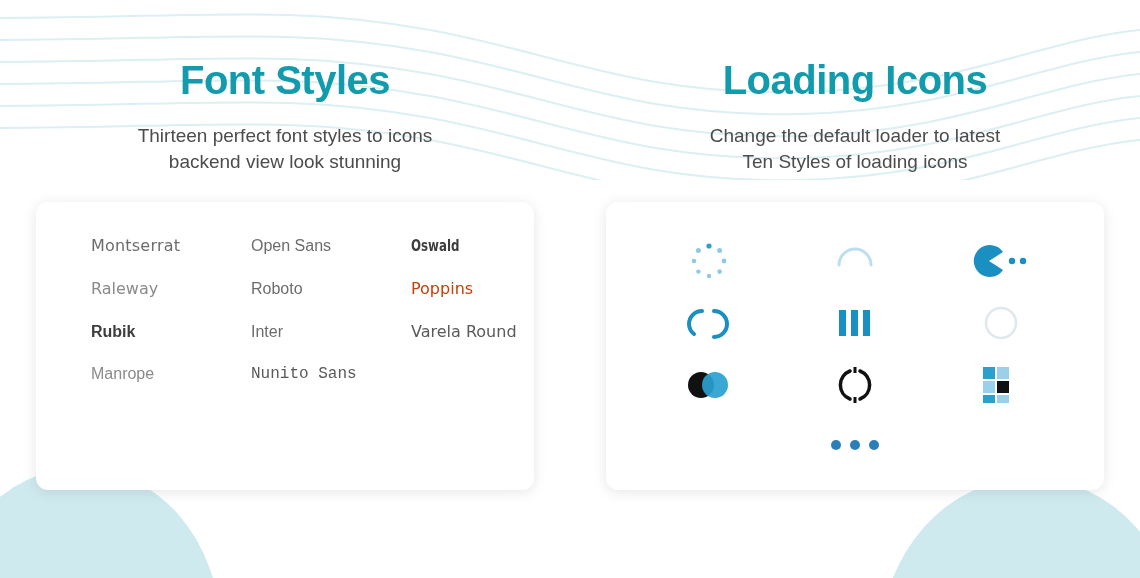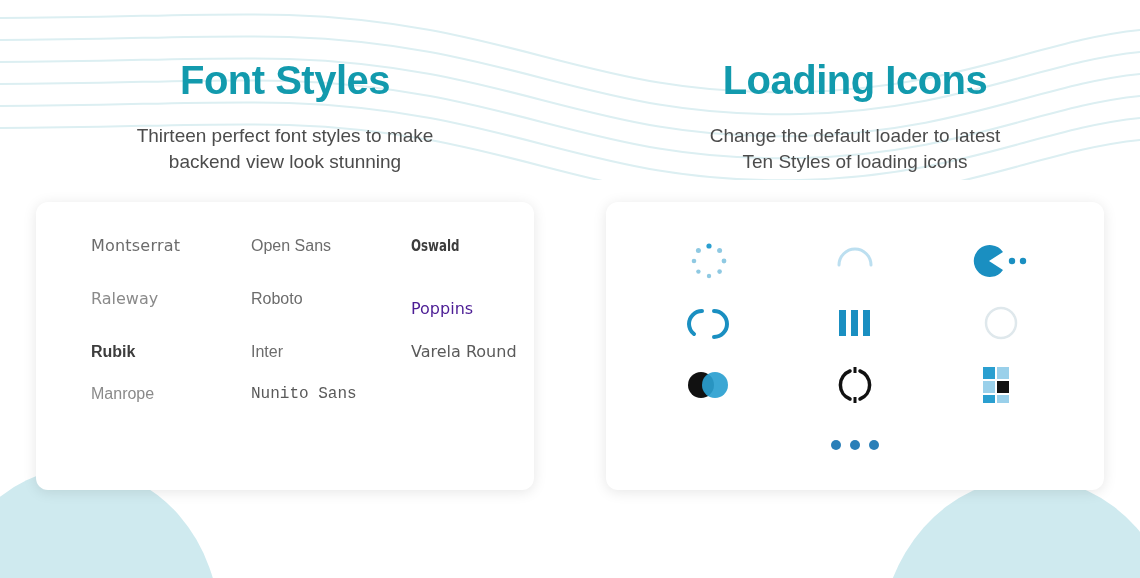--- a/index.html
+++ b/index.html
@@ -101,21 +101,21 @@
     font-size: 17px;
     color: #6c6c6c;
     white-space: nowrap;
   }
   .f-lato      { font-family: "Liberation Sans", sans-serif; font-size: 16px; }
   .f-montserrat{ font-family: "DejaVu Sans", sans-serif; font-size: 16px; letter-spacing: .2px; }
   .f-opensans  { font-family: "Liberation Sans", sans-serif; font-size: 16px; }
   .f-oswald    { font-family: "DejaVu Sans Condensed", "DejaVu Sans", sans-serif; font-weight: bold; font-size: 16px; color: #3d3d3d; transform: scaleX(.82); transform-origin: left center; }
   .f-raleway   { font-family: "DejaVu Sans", sans-serif; font-size: 16px; color: #8a8a8a; }
   .f-roboto    { font-family: "Liberation Sans", sans-serif; font-size: 16px; }
-  .f-poppins   { font-family: "DejaVu Sans", sans-serif; font-size: 16px; color: #4c1d95; margin-top: 20px; }
+  .f-poppins   { font-family: "DejaVu Sans", sans-serif; font-size: 16px; color: #c2410c; }
   .f-rubik     { font-family: "Liberation Sans", sans-serif; font-weight: bold; font-size: 16px; color: #3d3d3d; }
   .f-inter     { font-family: "Liberation Sans", sans-serif; font-size: 16px; }
   .f-josefin   { font-family: "DejaVu Serif", serif; font-size: 15px; color: #4a4a4a; letter-spacing: .3px; }
   .f-varela    { font-family: "DejaVu Sans", sans-serif; font-size: 16px; color: #5a5a5a; }
   .f-manrope   { font-family: "Liberation Sans", sans-serif; font-size: 16px; color: #8a8a8a; }
   .f-nunito    { font-family: Liberation Mono, monospace; font-size: 16px; color: #5a5a5a; }
 
   
   .loaders-card {
     height: 288px;
@@ -159,21 +159,21 @@
   </g>
 </svg>
 <div class="bg-blob-left"></div>
 <div class="bg-blob-right"></div>
 
 <div class="columns">
 
   <div class="col">
     <h1 class="section-title">Font Styles</h1>
     <p class="section-sub">
-      <span>Thirteen perfect font styles to make</span><br>
+      <span>Thirteen perfect font styles to icons</span><br>
       <span>backend view look stunning</span>
     </p>
 
     <div class="card fonts-card">
       <div class="fonts-grid">
         <div class="font-item f-montserrat">Montserrat</div>
         <div class="font-item f-opensans">Open Sans</div>
 
         <div class="font-item f-oswald">Oswald</div>
         <div class="font-item f-raleway">Raleway</div>

